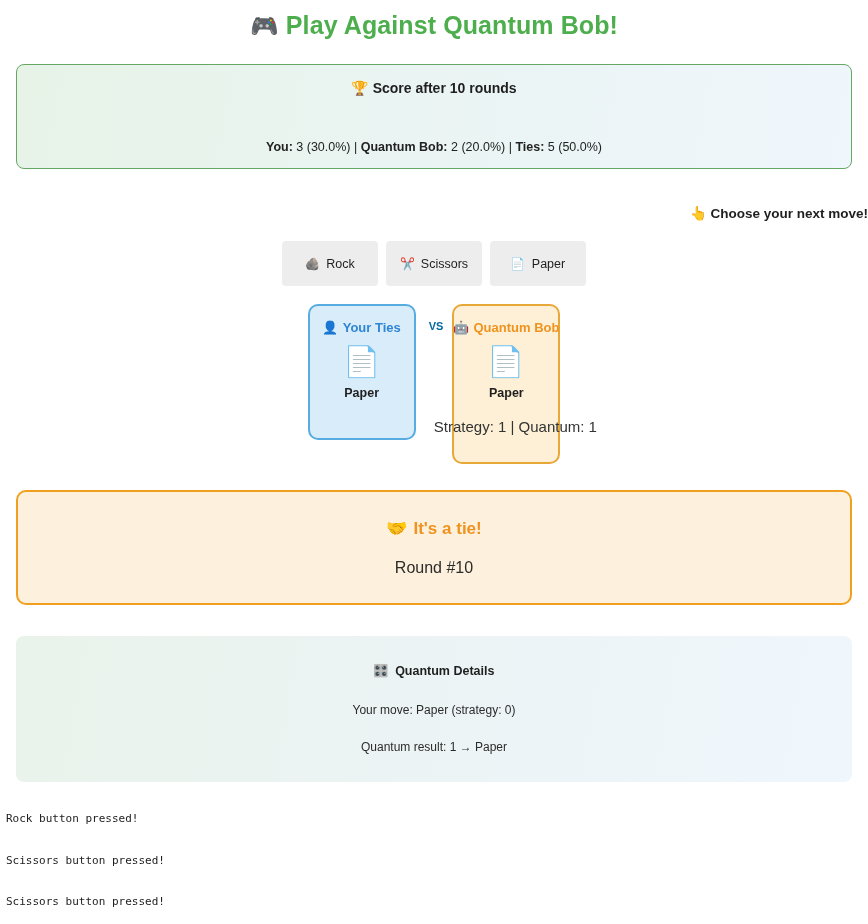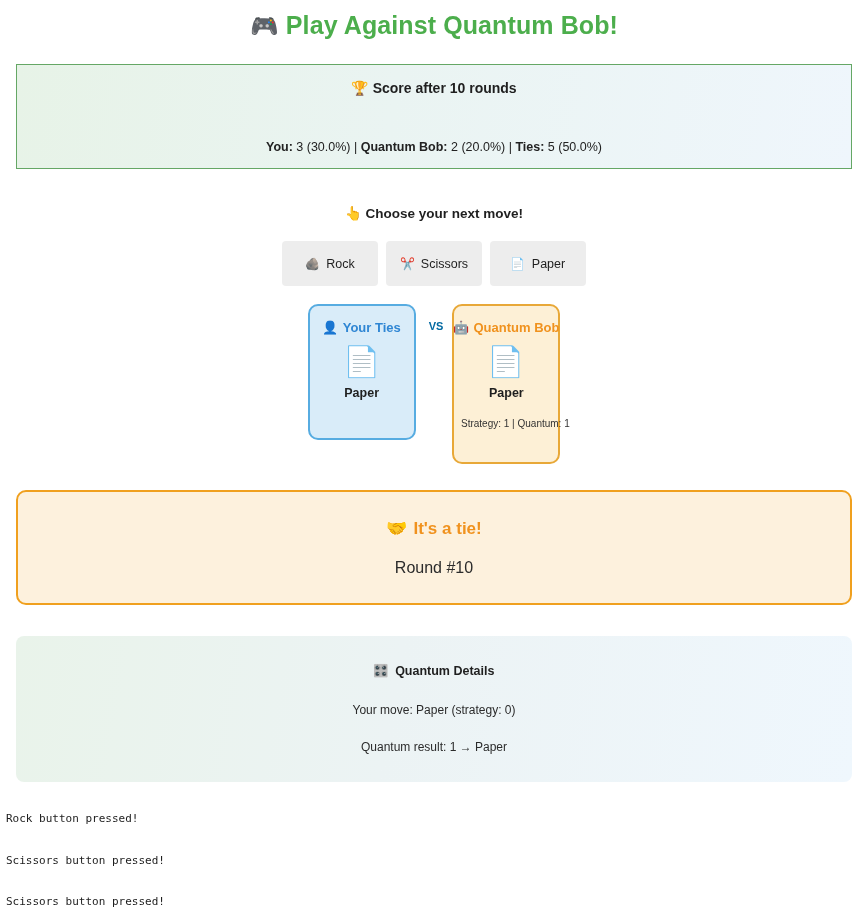--- a/index.html
+++ b/index.html
@@ -23,39 +23,39 @@
     padding-top: 11px;
     letter-spacing: .1px;
   }
   .title .emoji { font-size: 23px; }
 
   
   .score-panel {
     margin: 24px 16px 0 16px;
     height: 105px;
     border: 1px solid #65a765;
-    border-radius: 0;
+    border-radius: 8px;
     background: linear-gradient(100deg, #e7f3e7 0%, #eaf4f2 45%, #eff6fc 100%);
     display: flex;
     flex-direction: column;
     align-items: center;
     justify-content: center;
   }
   .score-title {
     font-size: 14px;
     font-weight: bold;
     color: #1f1f1f;
     margin-bottom: 22px;
   }
   .score-line { font-size: 12.5px; color: #222; margin-top: 22px; }
   .score-line b { font-weight: bold; }
 
   
   .choose {
-    text-align: center;
+    text-align: right;
     font-size: 13.5px;
     font-weight: bold;
     color: #1f1f1f;
     margin-top: 36px;
   }
 
   .btn-row {
     display: flex;
     justify-content: center;
     gap: 8px;
@@ -116,21 +116,21 @@
   .card-you .card-head { color: #2f86d4; }
   .card-bob .card-head { color: #f0921e; }
   .move-emoji { font-size: 30px; line-height: 1; }
   .move-name {
     font-size: 12.5px;
     font-weight: bold;
     color: #1f1f1f;
     margin-top: 9px;
   }
   .strategy {
-    font-size: 10px;
+    font-size: 15px;
     color: #333;
     margin-top: 18px;
     white-space: nowrap;
     margin-left: 18px;
   }
   .vs {
     font-size: 11px;
     font-weight: bold;
     color: #0369a1;
     margin: 16px 9px 0 13px;

